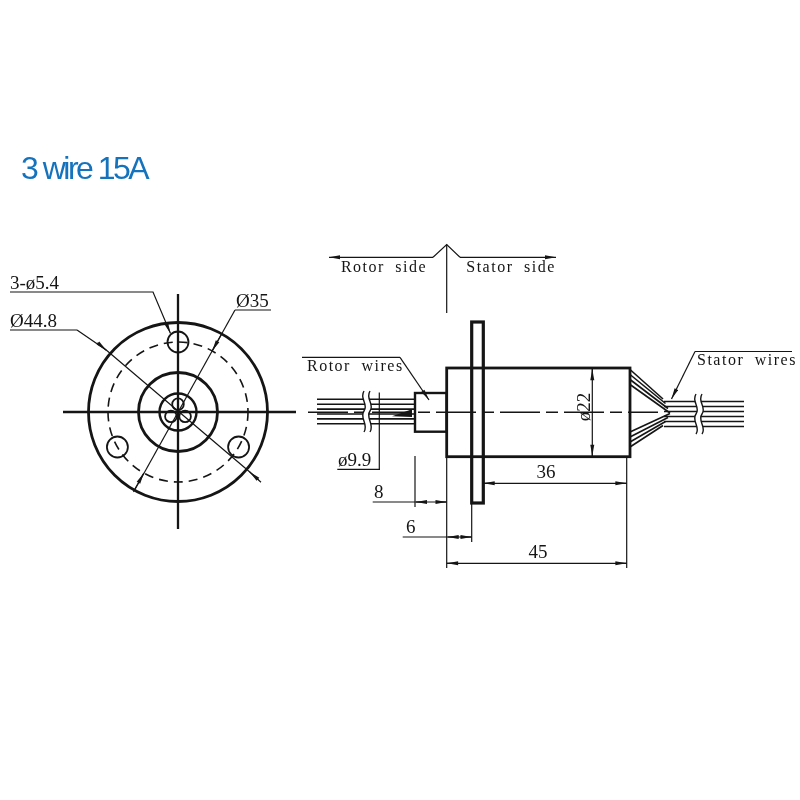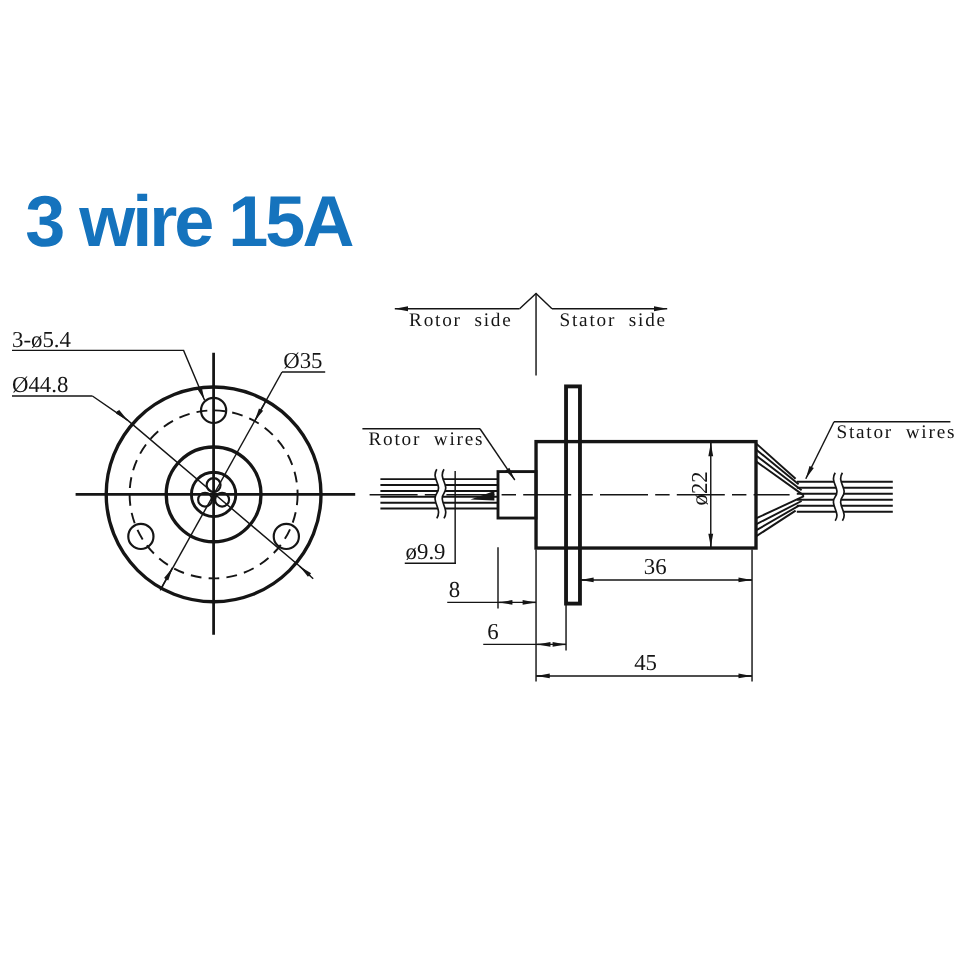--- a/index.html
+++ b/index.html
@@ -1,18 +1,18 @@
 <!DOCTYPE html>
 <html><head>
 <meta charset="utf-8">
 <style>
   html,body{margin:0;padding:0;background:#ffffff;}
   body{width:800px;height:800px;position:relative;overflow:hidden;
        font-family:"Liberation Sans",sans-serif;}
-  .title{position:absolute;left:21px;top:150px;font-size:60px;font-weight:700;
+  .title{position:absolute;left:21px;top:150px;font-size:32px;font-weight:400;
          letter-spacing:-2.5px;color:#1573bd;white-space:nowrap;text-align:right;}
   svg{position:absolute;left:0;top:0;}
   svg text{font-family:"Liberation Serif","DejaVu Serif",serif;fill:#151515;}
   .cadtxt{font-size:19px;}
   .cadtxt-sm{font-size:16px;letter-spacing:1.5px;word-spacing:5px;}
   .thick{stroke:#151515;stroke-width:2.8;fill:none;}
   .thick2{stroke:#151515;stroke-width:2.4;fill:none;}
   .thin{stroke:#151515;stroke-width:1.2;fill:none;}
   .wire{stroke:#151515;stroke-width:1.6;fill:none;}
   .cline{stroke:#151515;stroke-width:2.3;fill:none;}

